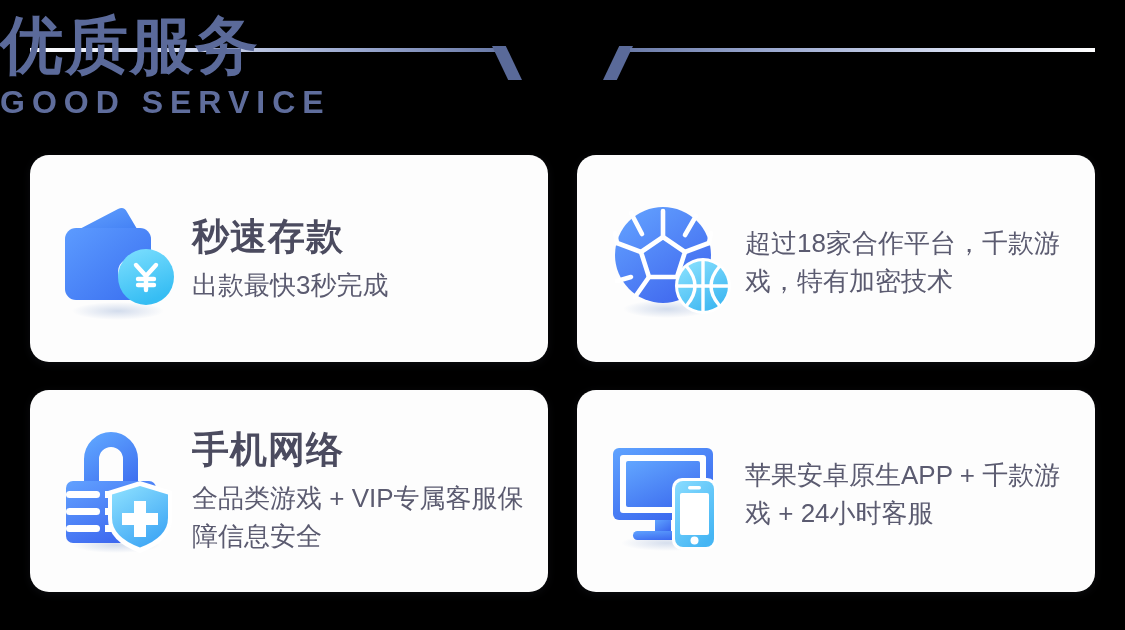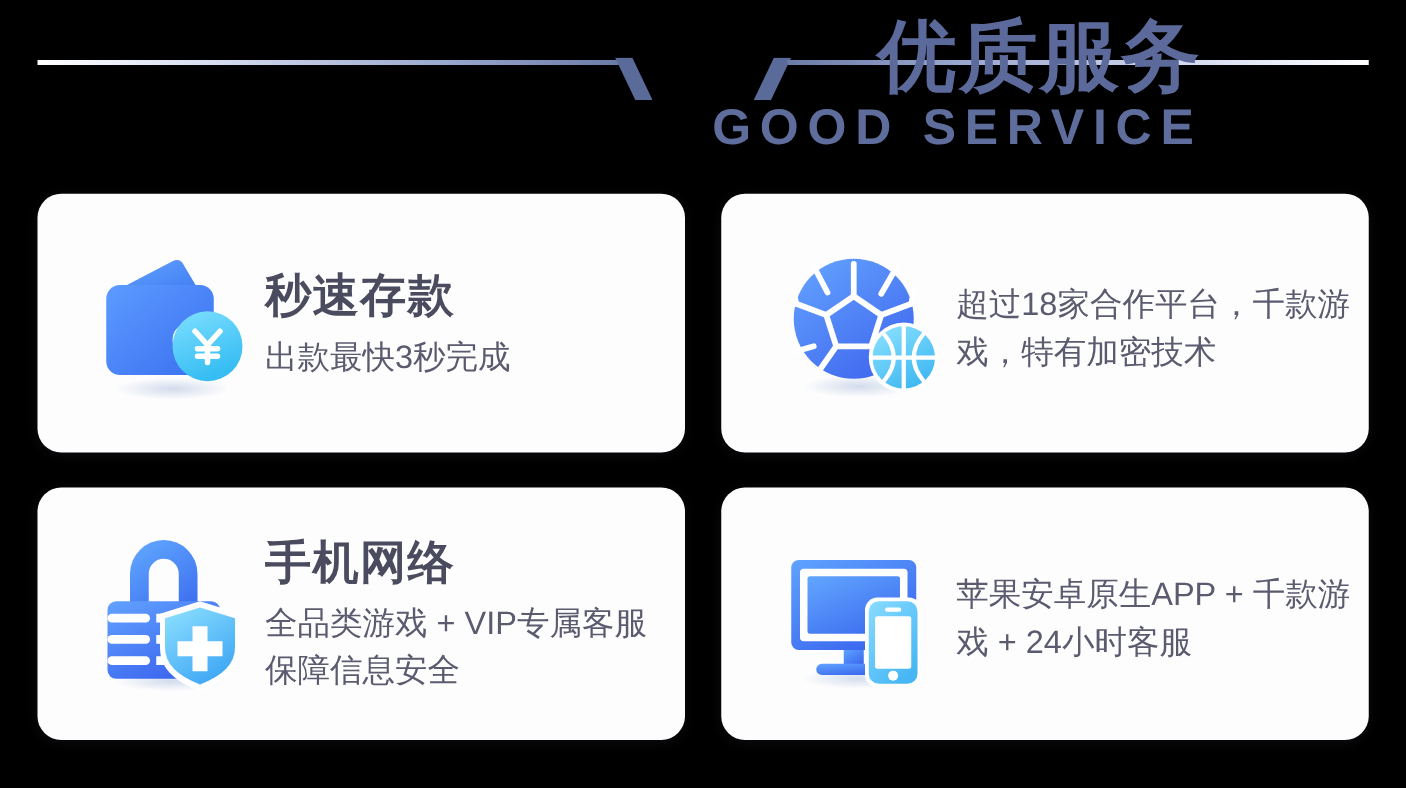--- a/index.html
+++ b/index.html
@@ -49,36 +49,36 @@
   }
   .slash-right {
     left: 603px;
     clip-path: polygon(54% 0, 100% 0, 46% 100%, 0 100%);
   }
   .title-block {
     position: absolute;
     left: 0;
     top: 0;
     width: 962px;
-    text-align: right;
+    text-align: left;
   }
   .title-cn {
     margin: 0;
     padding-top: 8px;
     font-size: 63px;
     line-height: 74px;
     font-weight: bold;
     color: #5b6a9a;
     letter-spacing: 2px;
     font-family: "Liberation Sans", "DejaVu Sans", sans-serif;
   }
   .title-en {
     margin: 0;
     padding-top: 3px;
-    font-size: 40px;
+    font-size: 32px;
     line-height: 34px;
     font-weight: bold;
     color: #5f6d9c;
     letter-spacing: 7px;
     font-family: "Liberation Sans", "DejaVu Sans", sans-serif;
   }
 
   
   .grid {
     position: absolute;
@@ -89,21 +89,21 @@
     grid-template-columns: 518px 518px;
     grid-template-rows: 207px 202px;
     column-gap: 29px;
     row-gap: 28px;
   }
   .card {
     background: #fdfdfd;
     border-radius: 19px;
     display: flex;
     align-items: center;
-    padding: 0 8px 0 38px;
+    padding: 0 8px 0 18px;
     box-sizing: border-box;
     box-shadow: 0 2px 10px rgba(120,130,160,0.10);
   }
   .card-icon {
     flex: 0 0 auto;
     width: 140px;
     height: 140px;
     position: relative;
   }
   .card-text {

